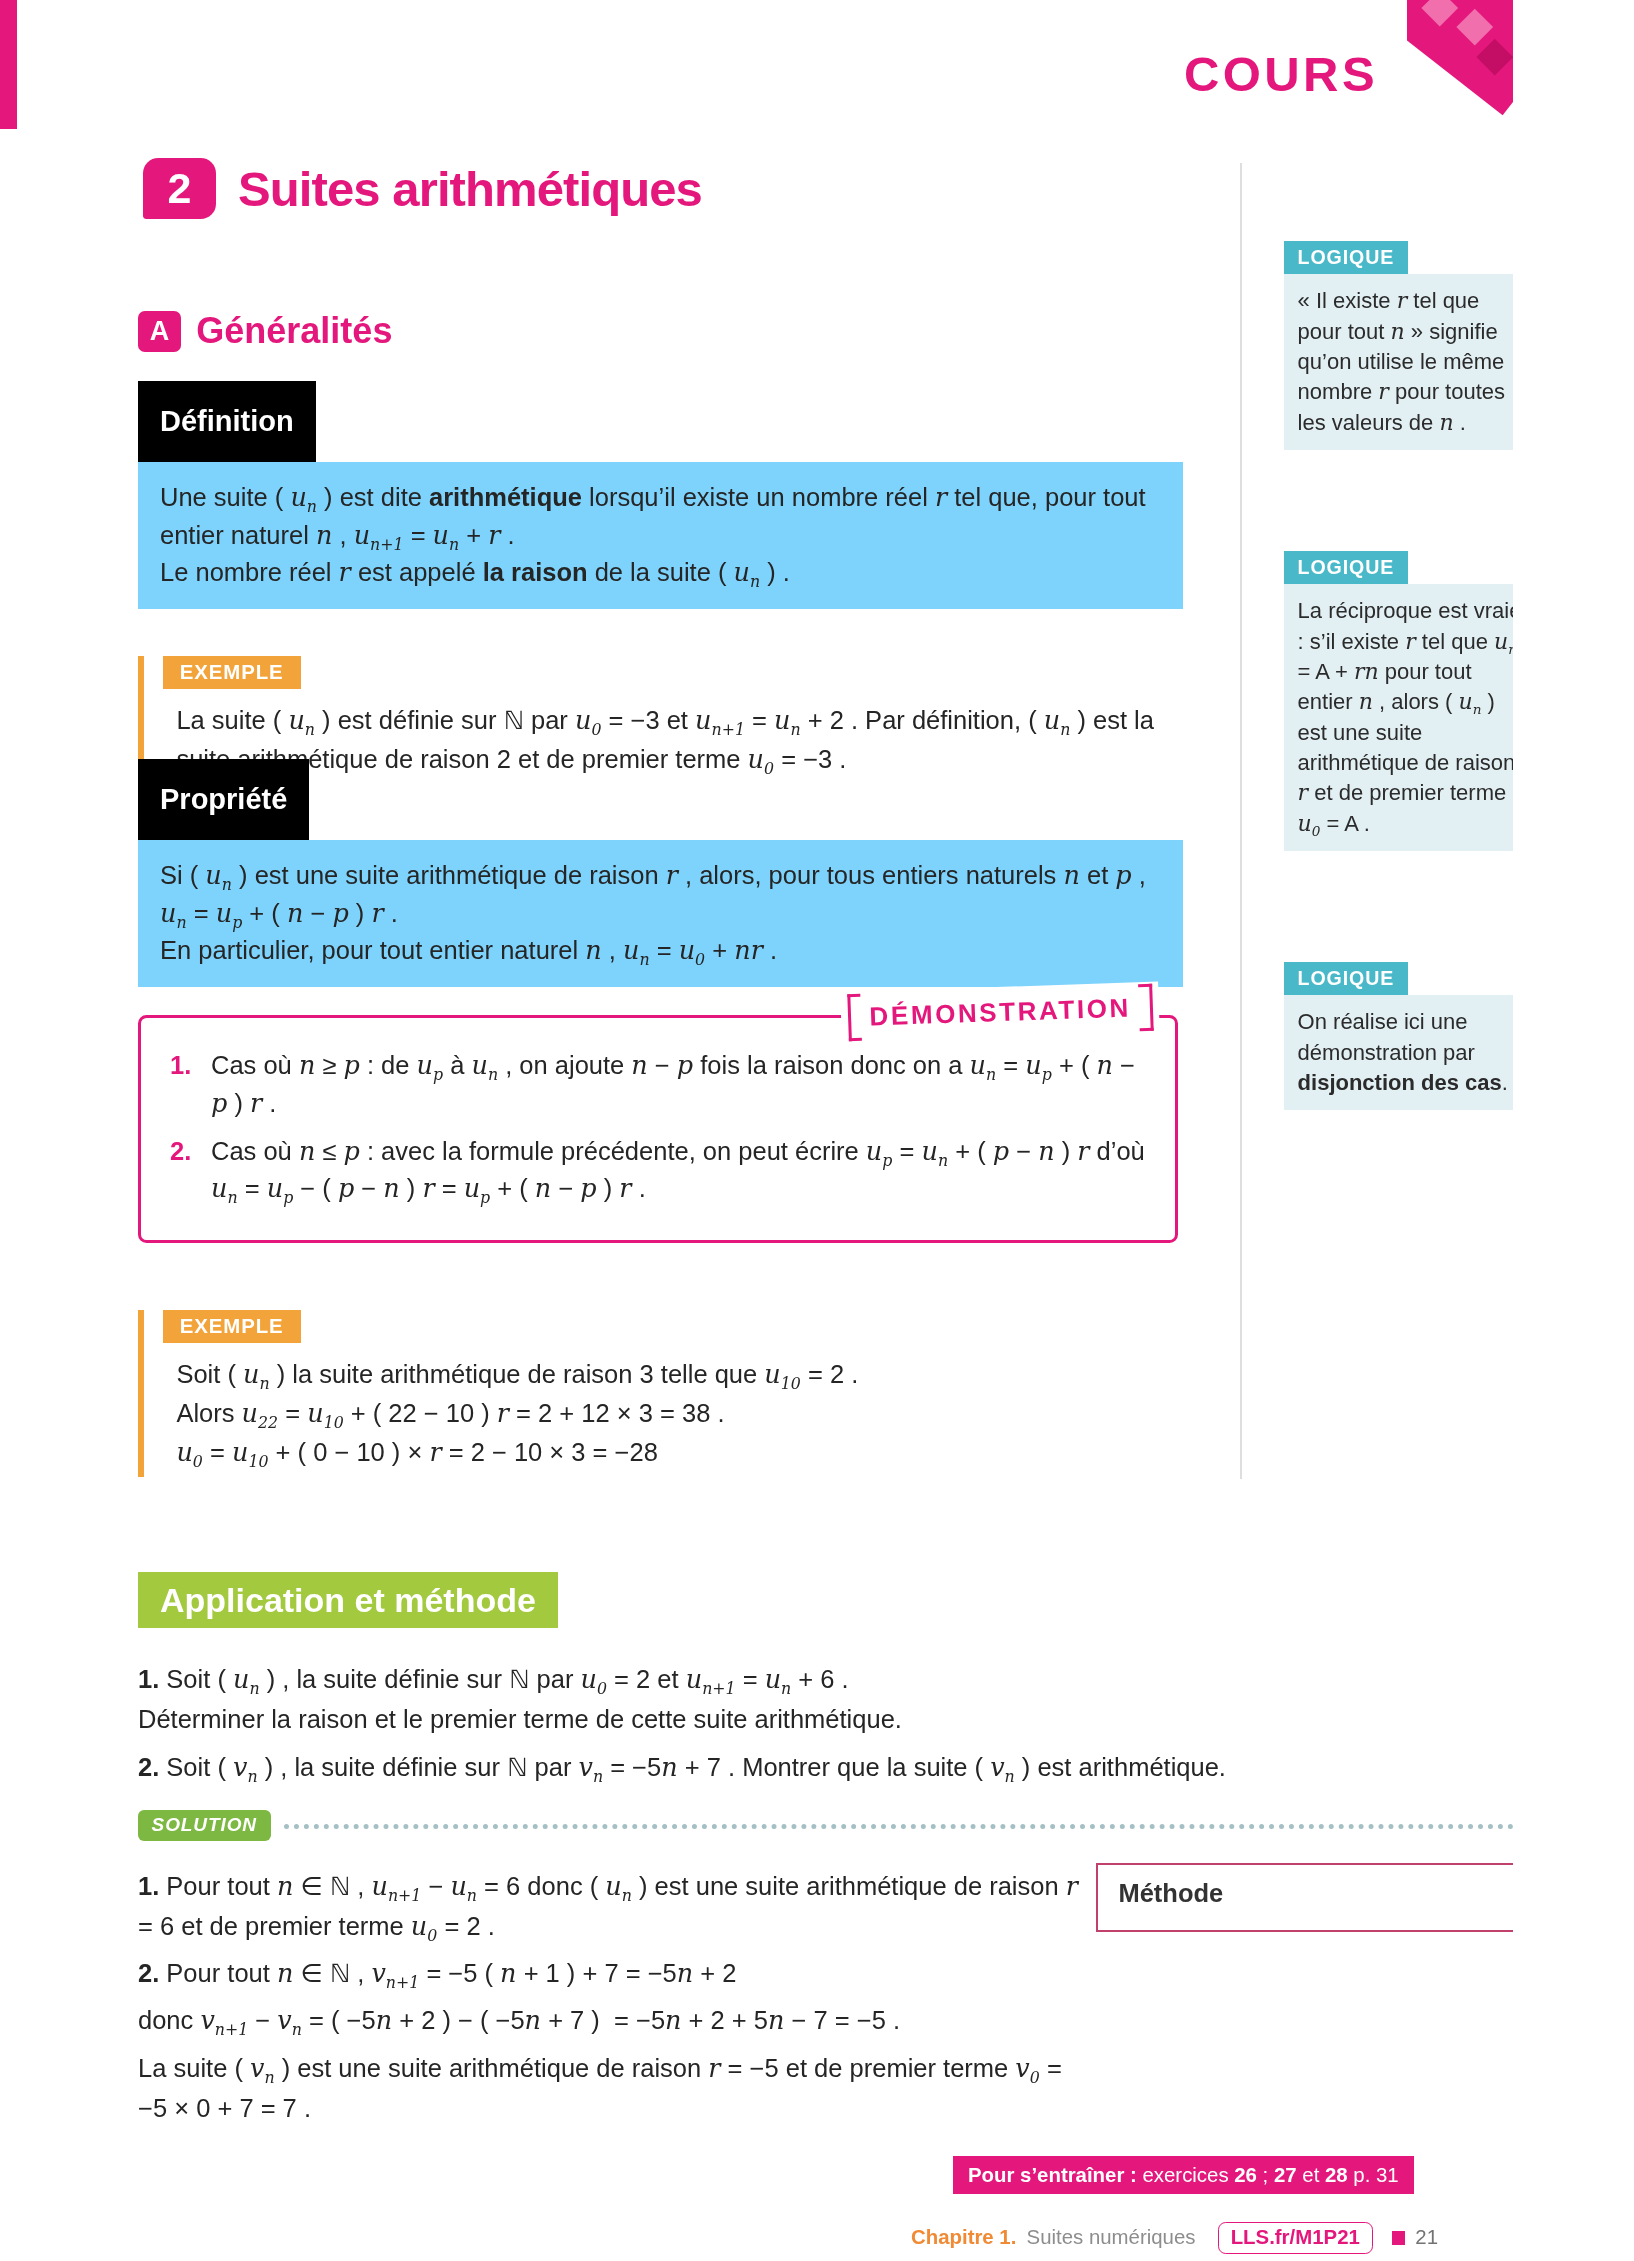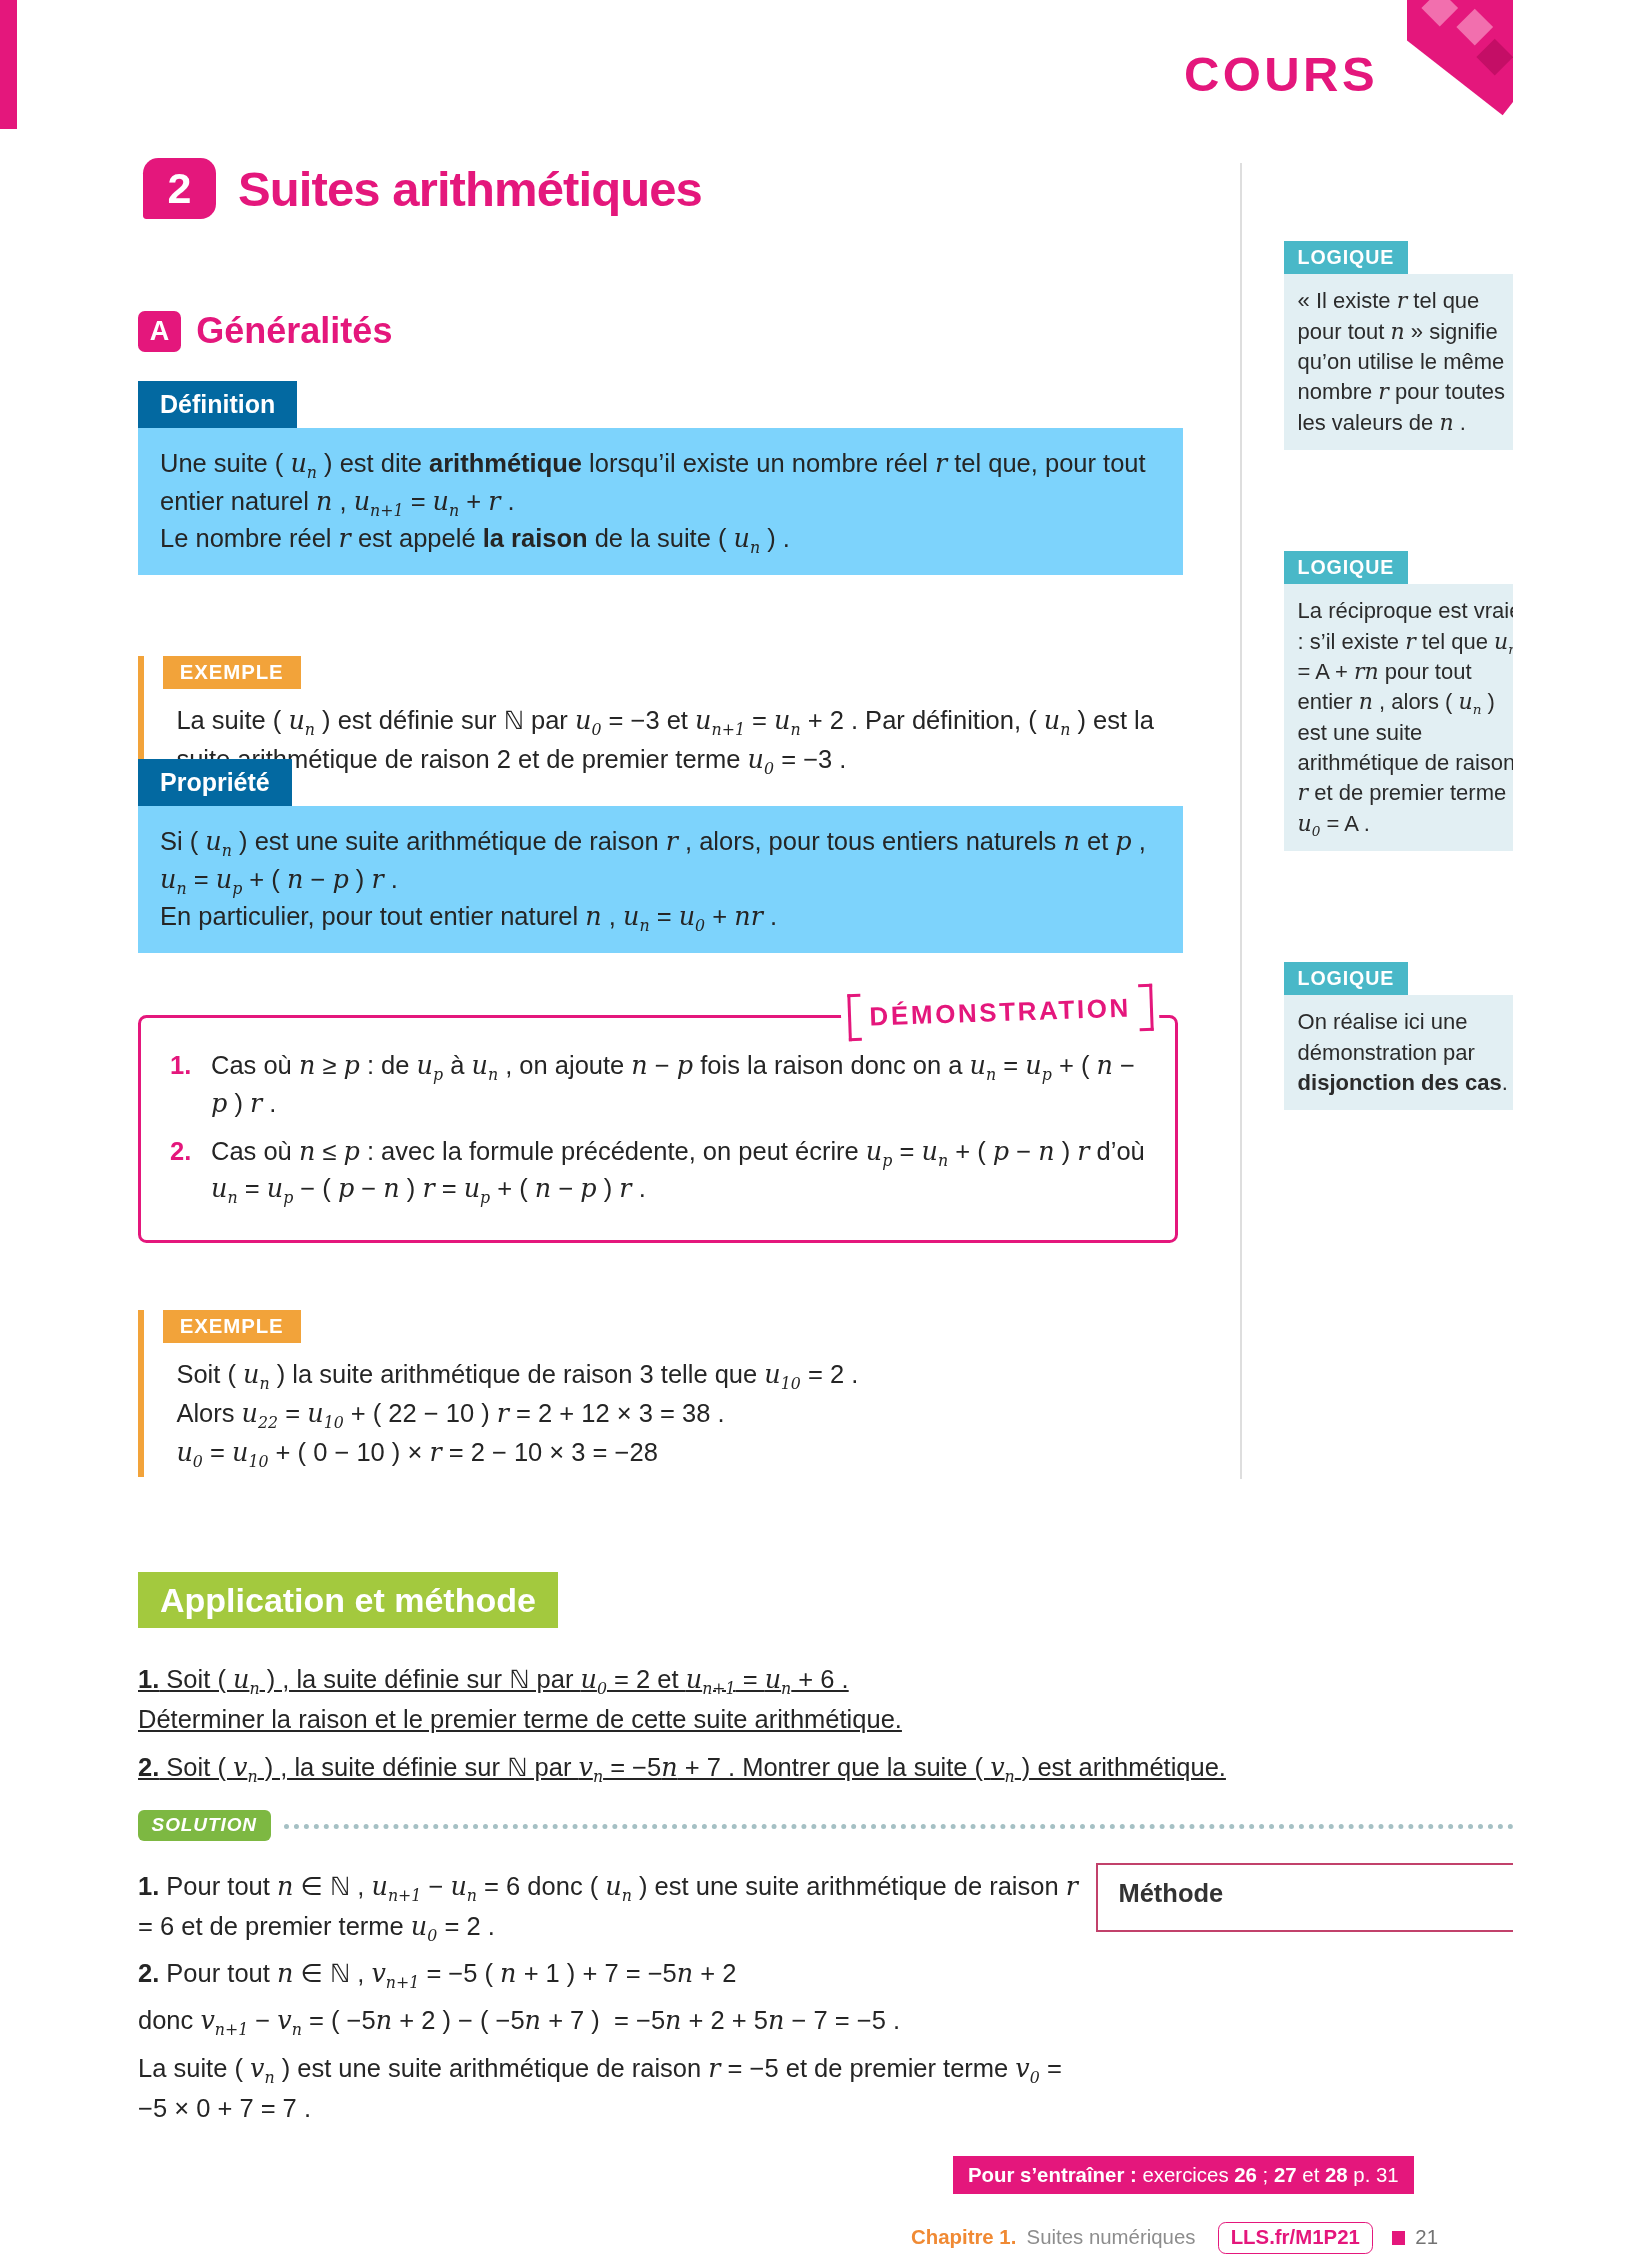--- a/index.html
+++ b/index.html
@@ -26,22 +26,22 @@
   .num-badge{width:73px;height:61px;background:#e4177c;color:#fff;border-radius:15.3px 15.3px 15.3px 3.4px;
              display:flex;align-items:center;justify-content:center;font-size:43px;font-weight:800;}
   .page-title{font-size:49px;font-weight:800;color:#e4177c;letter-spacing:-0.9px;}
   .section-row{position:absolute;top:310px;left:138px;display:flex;align-items:center;gap:15.3px;}
   .a-badge{width:43px;height:41px;background:#e4177c;color:#fff;border-radius:6.8px;
            display:flex;align-items:center;justify-content:center;font-size:27px;font-weight:800;}
   .section-title{font-size:36px;font-weight:800;color:#e4177c;}
 
   
   .block{position:absolute;left:138px;width:1045px;box-sizing:border-box;}
-  .block-header{display:inline-block;background:#0369a1;color:#fff;font-size:25px;font-weight:bold;
-                padding:9px 22px;}
+  .block-header{display:inline-block;background:#000000;color:#fff;font-size:29px;font-weight:bold;
+                padding:24px 22px;}
   .block-body{background:#7dd3fc;padding:17px 22px;font-size:25.5px;line-height:1.48;}
 
   
   .exemple{position:absolute;left:138px;width:1045px;border-left:6px solid #f2a33a;
            padding-left:12px;box-sizing:border-box;margin-top:41px;}
   .ex-label{display:inline-block;background:#f2a33a;color:#fff;font-weight:bold;font-size:20.4px;
             letter-spacing:0.9px;padding:5.1px 17px;margin-left:6.8px;}
   .ex-body{padding:12px 8.5px 5.1px 20.4px;font-size:25.5px;line-height:1.52;}
 
   
@@ -61,21 +61,21 @@
   .separator{position:absolute;left:1240px;top:163px;width:1.7px;height:1316px;background:#dedede;}
   .logique{position:absolute;left:1284px;width:252px;box-sizing:border-box;}
   .lg-header{display:inline-block;background:#49b8c8;color:#fff;font-weight:bold;font-size:19.6px;
              letter-spacing:0.9px;padding:5.1px 13.6px;}
   .lg-body{background:#e2eff3;padding:12px 13.6px;font-size:22px;line-height:1.38;color:#2b2b2b;}
 
   
   .app-banner{position:absolute;top:1572px;left:138px;background:#a3c93e;color:#fff;
               font-size:34px;font-weight:800;padding:8.5px 22px;}
   .problems{position:absolute;top:1660px;left:138px;width:1303px;font-size:25.5px;line-height:1.55;}
-  .problem{margin-bottom:8.5px;text-decoration:underline;}
+  .problem{margin-bottom:8.5px;}
   .solution-row{position:absolute;top:1810px;left:138px;width:1396px;display:flex;
                 align-items:center;gap:13.6px;}
   .sol-label{background:#7db842;color:#fff;font-weight:bold;font-size:19px;letter-spacing:0.9px;
              padding:4.3px 13.6px;border-radius:6px;font-style:italic;}
   .sol-dots{flex:1;border-top:5.1px dotted #a5c0c4;height:0;margin-top:1.7px;}
   .solution-text{position:absolute;top:1866px;left:138px;width:941px;font-size:25.5px;line-height:1.58;}
   .sol-line{margin-bottom:6.8px;}
 
   .methode{position:absolute;top:1863px;left:1096px;width:440px;box-sizing:border-box;
            border:2.6px solid #c2416b;background:#fff;padding:13.6px 20.4px;}

